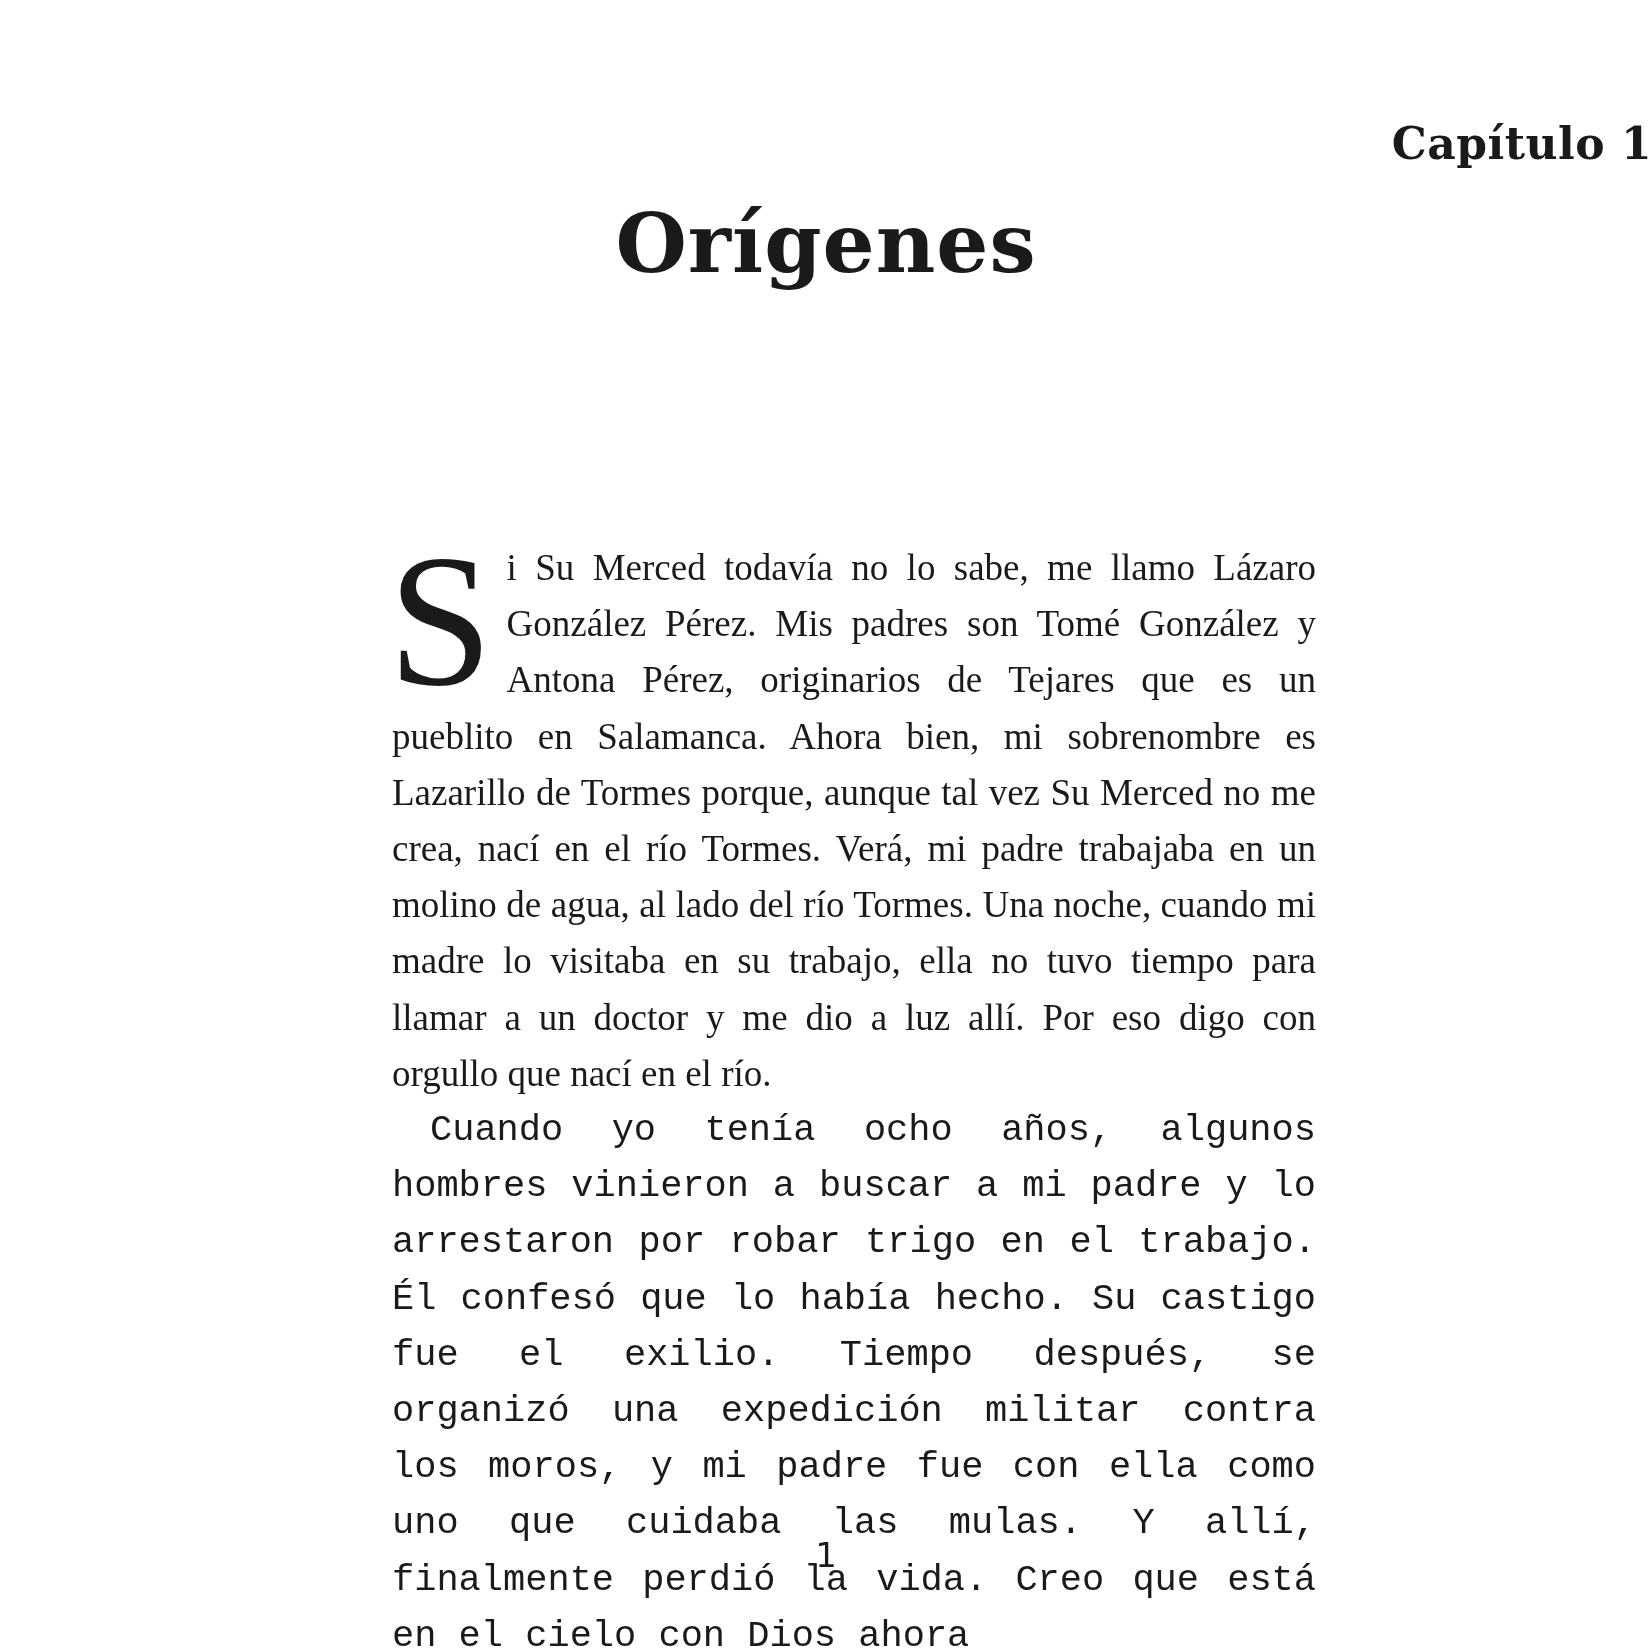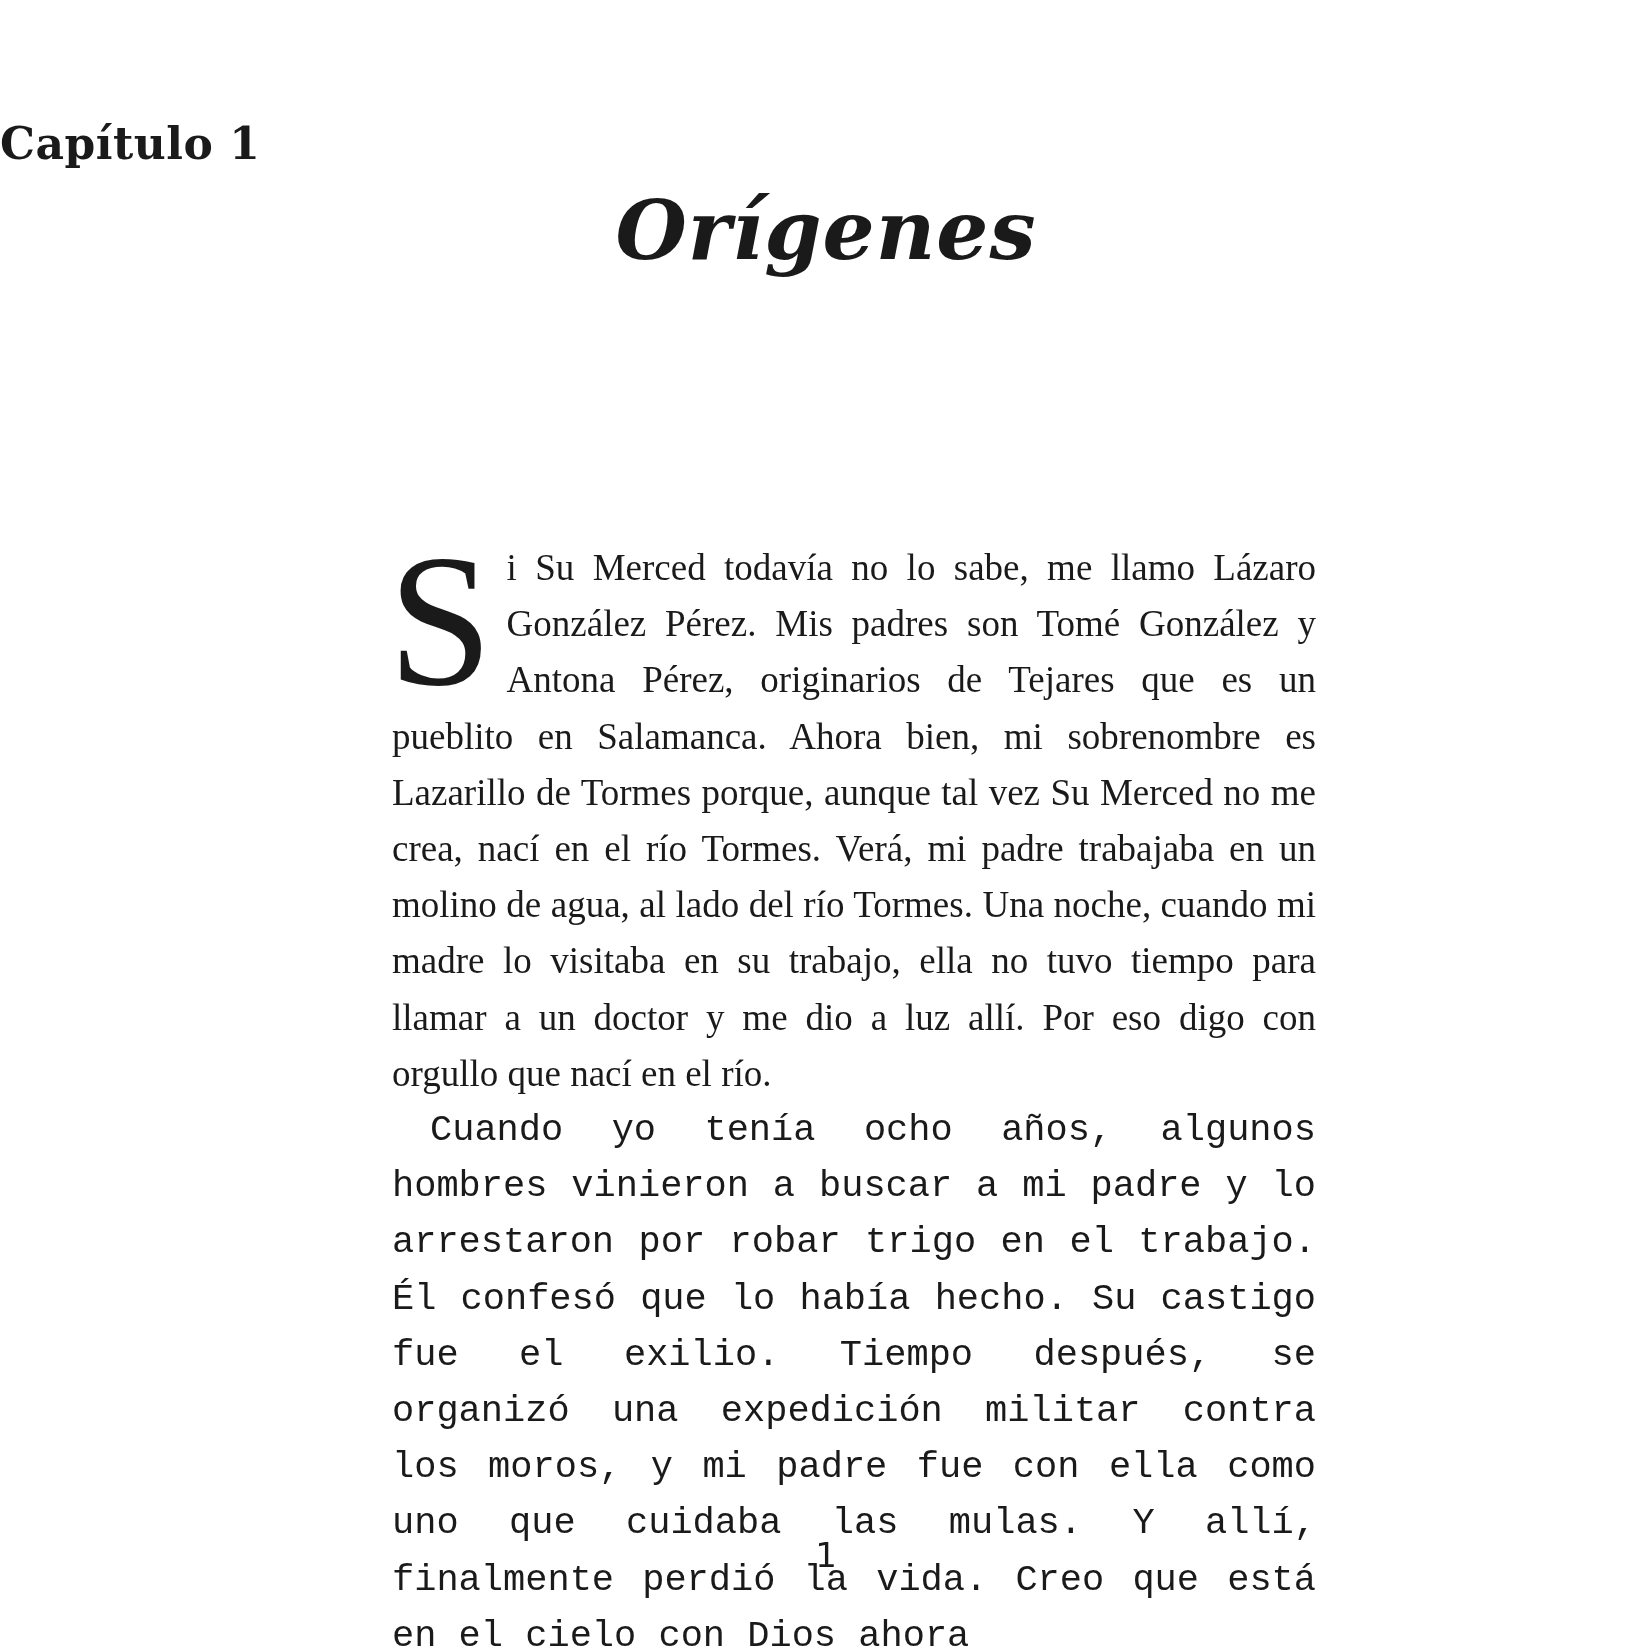--- a/index.html
+++ b/index.html
@@ -1,24 +1,24 @@
 <!DOCTYPE html>
 <html><head>
 <meta charset="utf-8">
 <style>
   html, body { margin:0; padding:0; background:#ffffff; }
   body { width:1652px; height:1652px; position:relative; overflow:hidden; color:#1a1a1a; }
   .page { position:absolute; left:0; top:0; width:1652px; height:1652px; }
   .chapter-label {
-    position:absolute; top:118px; left:0; width:1652px; text-align:left;
+    position:absolute; top:118px; left:0; width:1652px; text-align:right;
     font-family:"DejaVu Serif", serif; font-weight:bold; font-size:44px; letter-spacing:0.5px;
   }
   .chapter-title {
-    position:absolute; top:182px; left:0; width:1652px; text-align:center;
-    font-family:"DejaVu Serif", serif; font-weight:bold; font-size:82px; letter-spacing:1px;font-style:italic;
+    position:absolute; top:195px; left:0; width:1652px; text-align:center;
+    font-family:"DejaVu Serif", serif; font-weight:bold; font-size:82px; letter-spacing:1px;
   }
   .body-text {
     position:absolute; left:392px; top:540px; width:924px;
     font-family:"Liberation Serif", serif; font-size:37px; line-height:56.2px;
     text-align:justify; color:#1a1a1a;
   }
   .para { margin:0; }
   .para.indent { text-indent:38px;font-family:Liberation Mono, monospace; }
   .dropcap {
     float:left; font-family:"Liberation Serif", serif; font-size:188px;

